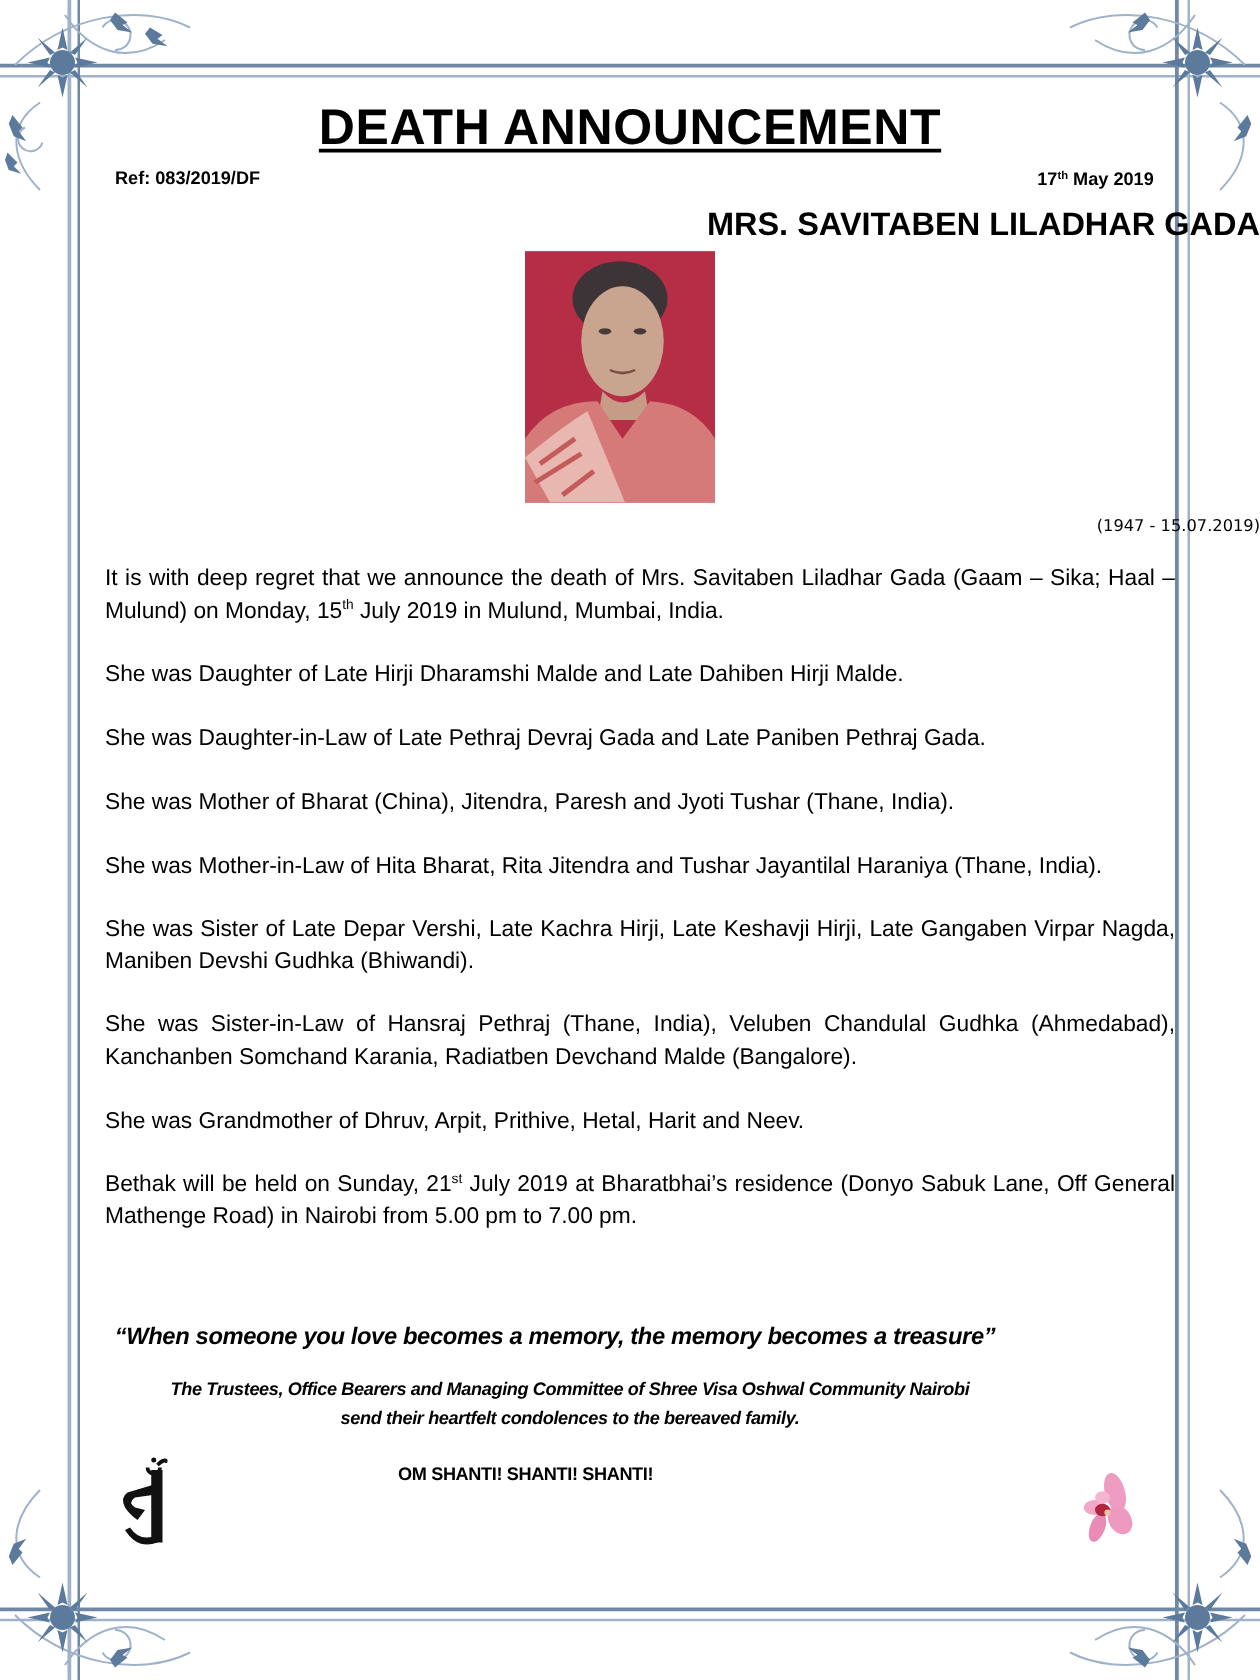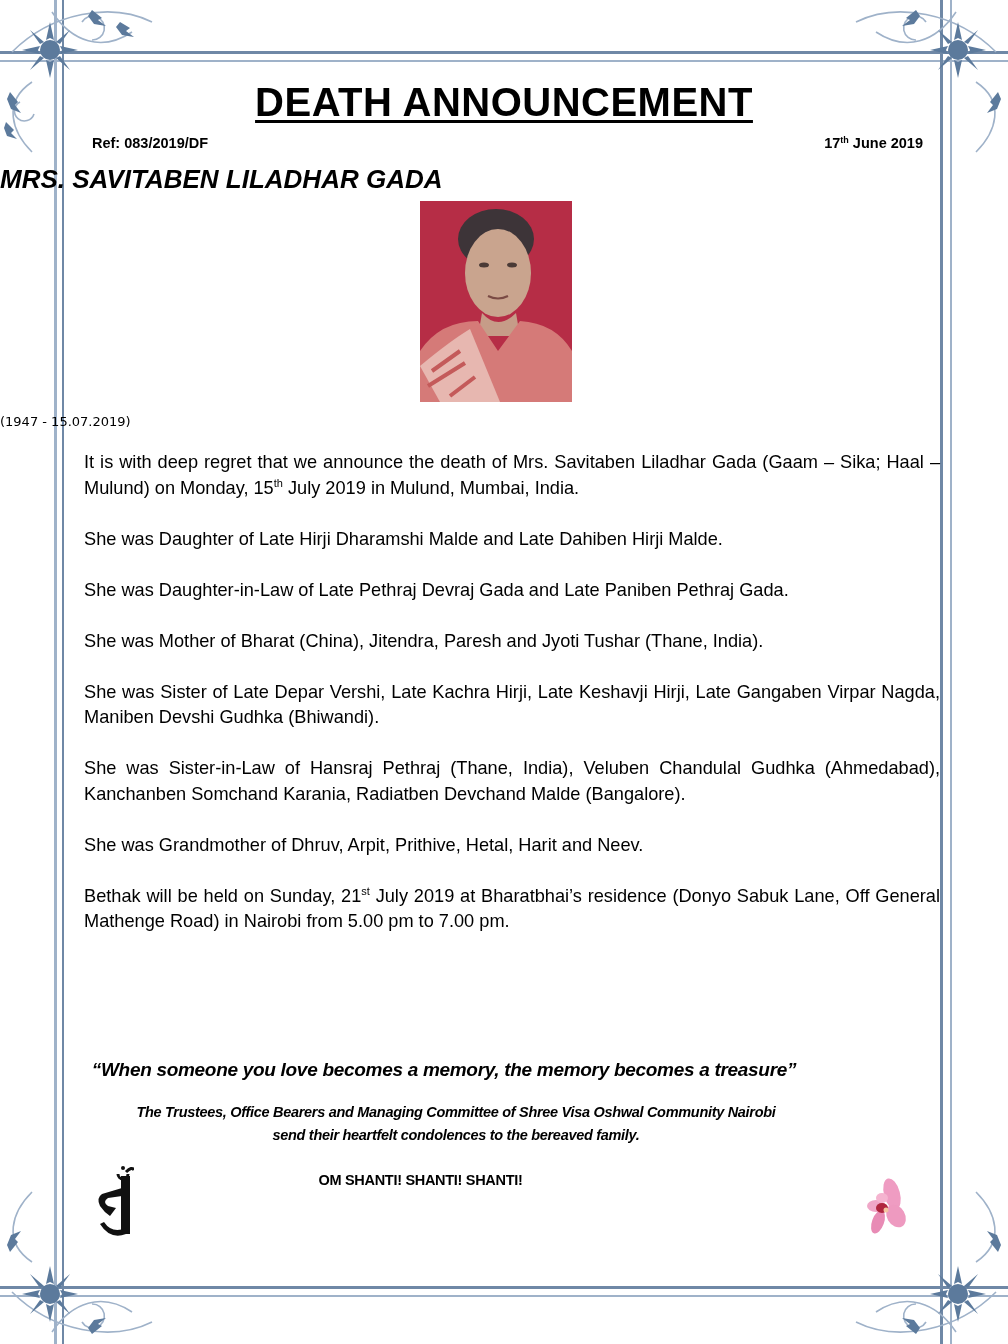--- a/index.html
+++ b/index.html
@@ -22,25 +22,25 @@
   #corner-tl { left:-8px; top:-8px; }
   #corner-tr { right:-8px; top:-8px; transform:scaleX(-1); }
   #corner-bl { left:-8px; bottom:-8px; transform:scaleY(-1); }
   #corner-br { right:-8px; bottom:-8px; transform:scale(-1,-1); }
 
   .title { position:absolute; left:0; width:1008px; top:80px; text-align:center; font-weight:bold; font-size:40px; letter-spacing:0.5px; }
   .title span { text-decoration:underline; text-decoration-thickness:3px; text-underline-offset:4px; }
   .ref { position:absolute; left:92px; top:135px; font-weight:bold; font-size:14.5px; }
   .date { position:absolute; right:85px; top:135px; font-weight:bold; font-size:14.5px; }
   .date sup { font-size:9px; vertical-align:5px; }
-  .name { position:absolute; left:0; width:1008px; top:164px; text-align:left; font-weight:bold; font-size:26px;font-style:italic; }
+  .name { position:absolute; left:0; width:1008px; top:164px; text-align:right; font-weight:bold; font-size:26px; }
 
   .photo { position:absolute; left:420px; top:201px; width:152px; height:201px; background:#b62d46; overflow:hidden; }
   .photo svg { width:100%; height:100%; display:block; }
-  .lifespan { position:absolute; left:0; width:1008px; top:414px; text-align:left; font-size:13px; font-family:"DejaVu Sans", sans-serif; }
+  .lifespan { position:absolute; left:0; width:1008px; top:414px; text-align:right; font-size:13px; font-family:"DejaVu Sans", sans-serif; }
 
   .body-text { position:absolute; left:72px; width:856px; top:450px; font-size:18.2px; line-height:25.5px; text-align:justify;margin-left:12px; }
   .body-text p { margin:0 0 25.5px 0; }
   .body-text sup { font-size:11px; vertical-align:7px; line-height:0; }
 
   .quote { position:absolute; left:0; width:888px; top:1059px; text-align:center; font-style:italic; font-weight:bold; font-size:19px; font-family:"Liberation Sans", sans-serif; letter-spacing:-0.3px; }
   .condolence { position:absolute; left:0; width:912px; top:1101px; text-align:center; font-style:italic; font-weight:bold; font-size:14.5px; line-height:23px; letter-spacing:-0.3px; }
   .shanti { position:absolute; left:0; width:841px; top:1172px; text-align:center; font-weight:bold; font-size:14.5px; letter-spacing:-0.3px; }
 
   .jain-symbol { position:absolute; left:96px; top:1164px; width:38px; height:76px; }
@@ -151,21 +151,21 @@
       <path d="M38 78 L52 66 L48 64 Z"></path>
       <path d="M78 78 L64 66 L68 64 Z"></path>
       <path d="M100 18 l10 8 l-4 2 l8 6 l-12 -2 l-6 -8 z"></path>
       <path d="M18 100 l8 10 l-3 3 l6 8 l-10 -4 l-4 -10 z"></path>
     </g>
   </svg>
 </div>
 
 <div class="title"><span>DEATH ANNOUNCEMENT</span></div>
 <div class="ref">Ref: 083/2019/DF</div>
-<div class="date"><span>17</span><sup>th</sup><span> June 2019</span></div>
+<div class="date"><span>17</span><sup>th</sup><span> May 2019</span></div>
 <div class="name">MRS. SAVITABEN LILADHAR GADA</div>
 
 <div class="photo" title="Portrait of Mrs. Savitaben Liladhar Gada">
   <svg viewBox="0 0 152 201">
     <rect width="152" height="201" fill="#b62d46"></rect>
     <ellipse cx="76" cy="38" rx="38" ry="30" fill="#3d3438"></ellipse>
     <ellipse cx="78" cy="72" rx="33" ry="44" fill="#c9a48e"></ellipse>
     <ellipse cx="64" cy="64" rx="5" ry="2.5" fill="#4a3a36"></ellipse>
     <ellipse cx="92" cy="64" rx="5" ry="2.5" fill="#4a3a36"></ellipse>
     <path d="M68 95 Q78 100 88 95" stroke="#7a4a44" stroke-width="2" fill="none"></path>
@@ -175,20 +175,21 @@
     <path d="M12 170 L40 150 M8 185 L45 162 M30 195 L55 176" stroke="#c45a5a" stroke-width="4"></path>
   </svg>
 </div>
 <div class="lifespan">(1947 - 15.07.2019)</div>
 
 <div class="body-text">
   <p><span>It is with deep regret that we announce the death of Mrs. Savitaben Liladhar Gada (Gaam – Sika; Haal – Mulund)  on Monday,  15</span><sup>th</sup><span> July 2019 in Mulund,  Mumbai,  India.</span></p>
   <p>She was Daughter of Late Hirji Dharamshi Malde and Late Dahiben Hirji Malde.</p>
   <p>She was Daughter-in-Law of Late Pethraj Devraj Gada and Late Paniben Pethraj Gada.</p>
   <p>She was Mother of Bharat (China), Jitendra, Paresh and Jyoti Tushar (Thane, India).</p>
+  <p>She was Mother-in-Law of Hita Bharat, Rita Jitendra and Tushar Jayantilal Haraniya (Thane, India).</p>
   <p>She was Sister of Late Depar Vershi, Late Kachra Hirji, Late Keshavji Hirji, Late Gangaben Virpar Nagda, Maniben Devshi Gudhka (Bhiwandi).</p>
   <p>She was Sister-in-Law of Hansraj Pethraj (Thane, India), Veluben Chandulal Gudhka (Ahmedabad), Kanchanben Somchand Karania, Radiatben Devchand Malde (Bangalore).</p>
   <p>She was Grandmother of Dhruv, Arpit, Prithive, Hetal, Harit and Neev.</p>
   <p><span>Bethak will be held on Sunday, 21</span><sup>st</sup><span> July 2019 at Bharatbhai’s residence (Donyo Sabuk Lane, Off General Mathenge Road) in Nairobi from 5.00 pm to 7.00 pm.</span></p>
 </div>
 
 <div class="quote">“When someone you love becomes a memory, the memory becomes a treasure”</div>
 <div class="condolence">
   <div>The Trustees, Office Bearers and Managing Committee of Shree Visa Oshwal Community Nairobi</div>
   <div>send their heartfelt condolences to the bereaved family.</div>

